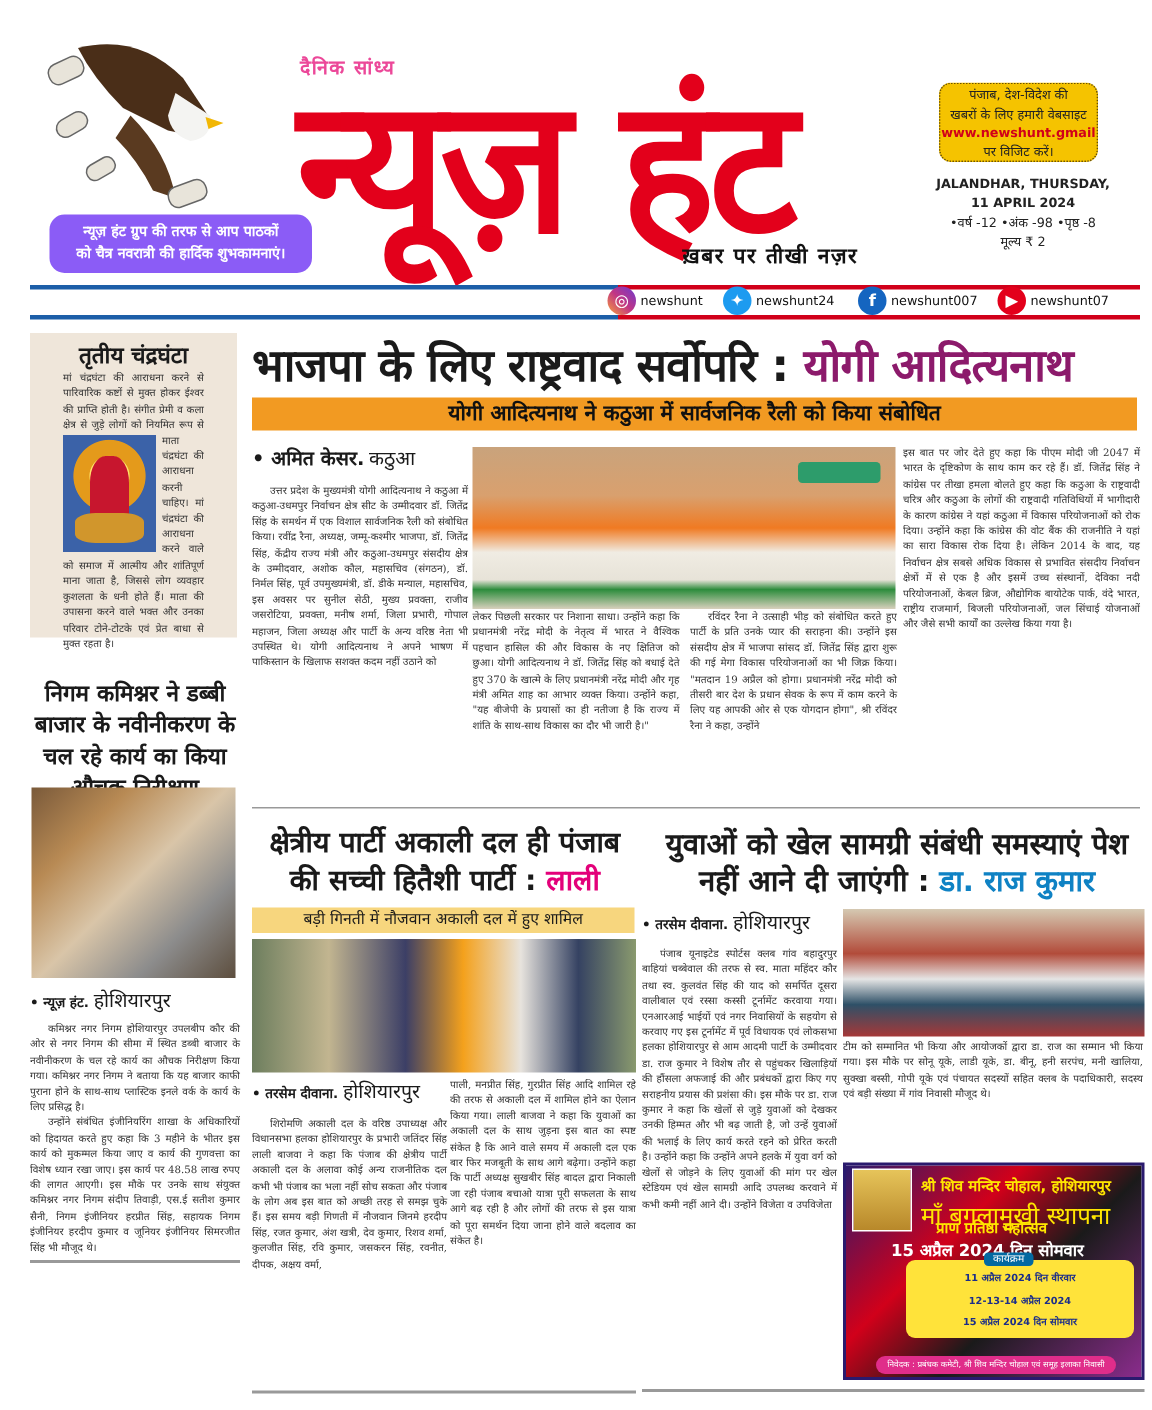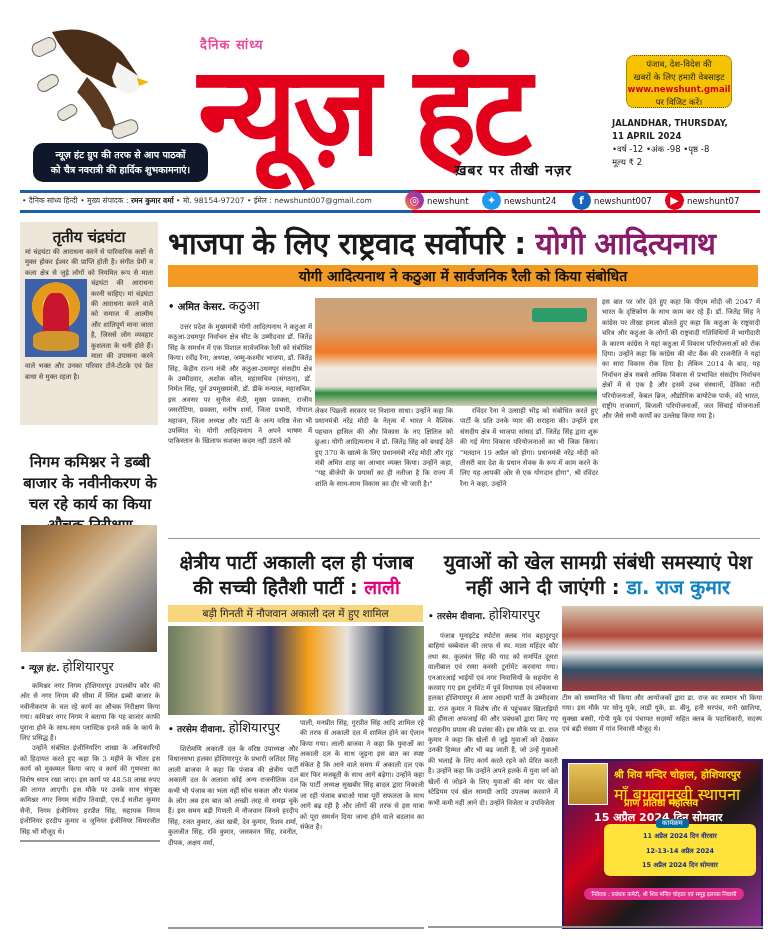--- a/index.html
+++ b/index.html
@@ -1,37 +1,37 @@
 <!DOCTYPE html>
 <html><head>
 <meta charset="utf-8">
 <style>
 *{box-sizing:border-box;margin:0;padding:0}
 body{width:768px;height:940px;background:#fff;font-family:"DejaVu Sans",sans-serif;color:#1a1a1a;position:relative;overflow:hidden}
 .abs{position:absolute}
 
 .eagle{left:22px;top:22px;width:140px;height:120px}
-.greet{left:33px;top:143px;width:175px;height:39px;background:#0f172a;border-radius:10px;color:#fff;font-size:9.5px;line-height:15px;text-align:center;padding-top:4px;font-weight:bold}
+.greet{left:33px;top:143px;width:175px;height:39px;background:#8b5cf6;border-radius:10px;color:#fff;font-size:9.5px;line-height:15px;text-align:center;padding-top:4px;font-weight:bold}
 .small-title{left:200px;top:35px;font-size:13px;font-weight:bold;color:#ec4899;letter-spacing:1px}
 .logo{left:198px;top:52px;width:360px;height:120px;color:#e3001b;font-size:118px;font-weight:900;line-height:118px;font-family:"DejaVu Sans",sans-serif;letter-spacing:-4px;transform:scaleY(1.05);white-space:nowrap}
 .tagline{left:455px;top:160px;font-size:14px;font-weight:bold;color:#111;letter-spacing:1px}
 .webbox{left:626px;top:55px;width:106px;height:53px;background:#f5c300;border:1.5px dotted #6a5000;border-radius:8px;font-size:8.5px;line-height:12.5px;text-align:center;padding-top:2px;color:#222}
 .webbox .url{color:#d1001a;font-weight:bold}
-.dateline{left:612px;top:117px;width:140px;text-align:left;font-size:8.5px;line-height:13px;color:#222}
+.dateline{left:612px;top:117px;width:140px;text-align:center;font-size:8.5px;line-height:13px;color:#222}
 .dateline b{font-weight:bold}
 
 .infobar{left:20px;top:190px;width:740px;height:22px}
 .infobar .topline{position:absolute;left:0;top:0;width:100%;height:3px;background:linear-gradient(to right,#1c5ea8 53%,#d1001a 53%)}
 .infobar .botline{position:absolute;left:0;top:20px;width:100%;height:3px;background:linear-gradient(to right,#1c5ea8 53%,#d1001a 53%)}
 .infobar .meta{position:absolute;left:2px;top:5px;font-size:7.5px;color:#333;white-space:nowrap}
 .infobar .meta b{color:#111}
 .social{position:absolute;top:1px;display:flex;align-items:center;font-size:8.5px;color:#111}
 .social .ic{width:19px;height:19px;border-radius:50%;display:flex;align-items:center;justify-content:center;color:#fff;font-weight:bold;font-size:11px;margin-right:3px}
 
-.leftcol{left:20px;top:222px;width:138px;background:#efe6da;height:203px;padding:4px 5px}
+.leftcol{left:20px;top:222px;width:138px;background:#efe6da;height:203px;padding:4px 22px}
 .leftcol h3{font-size:15px;text-align:center;font-weight:bold;margin-bottom:1px}
 .bodytext{font-family:"DejaVu Serif",serif;font-size:6.8px;line-height:10.4px;color:#333;text-align:justify}
 .goddess{float:left;width:62px;height:78px;margin:1px 4px 1px 0;background:radial-gradient(circle at 50% 35%,#ffe36b 0 22%,#e49a1b 23% 40%,#3b62a8 41% 100%);position:relative}
 .goddess::after{content:"";position:absolute;left:18px;top:14px;width:26px;height:44px;background:#c7162e;border-radius:40% 40% 10% 10%}
 .goddess::before{content:"";position:absolute;left:8px;top:52px;width:46px;height:20px;background:#d1962c;border-radius:30%;z-index:1}
 .h-left2{left:20px;top:452px;width:140px;font-size:15px;font-weight:bold;text-align:center;line-height:21px}
 .img-left2{left:21px;top:525px;width:136px;height:127px;background:linear-gradient(135deg,#7a5a3a 0%,#b88a54 25%,#d9c5a8 50%,#8c8c8c 75%,#5d4e3e 100%)}
 .byline{font-size:9px;font-weight:bold;white-space:nowrap}
 .byline span{font-weight:normal;font-family:"DejaVu Serif",serif;font-size:13px}
 
@@ -43,21 +43,21 @@
 .rally-img .flag{position:absolute;right:10px;top:10px;width:55px;height:14px;background:#2d9c6b;border-radius:3px}
 
 .akali-h{left:168px;top:550px;width:257px;font-size:19px;font-weight:bold;text-align:center;line-height:25px}
 .akali-h .hl{color:#e3007a}
 .akali-sub{left:168px;top:605px;width:255px;height:17px;background:#f7d67e;text-align:center;font-size:10.5px;line-height:17px}
 .akali-img{left:168px;top:626px;width:256px;height:89px;background:linear-gradient(to right,#6d7e5e,#c2b590 20%,#3c3f66 40%,#f4a11c 55%,#e7e3dd 70%,#354262 85%,#8a9a6e)}
 .sports-h{left:428px;top:550px;width:340px;font-size:19.5px;font-weight:bold;text-align:center;line-height:25px}
 .sports-h .hl{color:#0f82c4}
 .sports-img{left:562px;top:606px;width:201px;height:85px;background:linear-gradient(to bottom,#d5c9b2 0%,#b24b3a 35%,#e5e5e5 55%,#2e5067 75%,#a63838 100%)}
 
-.ad{left:562px;top:759px;width:201px;height:170px;background:linear-gradient(135deg,#2a1a6e 0%,#d1001a 35%,#1a1a1a 60%,#8a2c8c 100%);border:2px solid #2a1a6e;color:#fff;font-size:8px;overflow:hidden}
+.ad{left:562px;top:775px;width:201px;height:145px;background:linear-gradient(135deg,#2a1a6e 0%,#d1001a 35%,#1a1a1a 60%,#8a2c8c 100%);border:2px solid #2a1a6e;color:#fff;font-size:8px;overflow:hidden}
 .ad .t1{position:absolute;left:50px;top:6px;font-weight:bold;color:#ffe600;font-size:10px;white-space:nowrap}
 .ad .t2{position:absolute;left:50px;top:22px;font-weight:normal;color:#ffe600;font-size:16px;white-space:nowrap}
 .ad .t3{position:absolute;left:60px;top:34px;font-weight:bold;color:#ffe600;font-size:10px;white-space:nowrap}
 .ad .t4{position:absolute;left:30px;top:48px;font-weight:bold;color:#fff;font-size:11px;white-space:nowrap}
 .ad .prog{position:absolute;left:40px;top:63px;width:152px;height:52px;background:#ffe33a;border-radius:6px;color:#1b2d8a;font-size:6.5px;text-align:center;line-height:8.5px;padding-top:8px}
 .ad .prog .lbl{position:absolute;left:52px;top:-5px;background:#0369a1;color:#fff;font-size:7px;padding:0 6px;border-radius:3px}
 .ad .footer{position:absolute;left:20px;top:127px;width:160px;height:12px;background:#e02d8a;border-radius:6px;font-size:5.5px;line-height:12px;text-align:center}
 .ad .temple{position:absolute;left:4px;top:2px;width:40px;height:42px;background:linear-gradient(#e6c45a,#b8882a);border:1px solid #fff}
 .rule{background:#999;height:2px}
 </style>
@@ -91,23 +91,20 @@
 </div>
 <div class="abs dateline">
   <div><b>JALANDHAR, THURSDAY,</b></div>
   <div><b>11 APRIL 2024</b></div>
   <div>•वर्ष -12  •अंक -98  •पृष्ठ -8</div>
   <div>मूल्य ₹ 2</div>
 </div>
 
 <div class="abs infobar">
   <div class="topline"></div>
-  <div class="meta">
-    <span>• दैनिक सांध्य हिन्दी • मुख्य संपादक : </span><b>रमन कुमार वर्मा</b><span> • मो. 98154-97207 • ईमेल : newshunt007@gmail.com</span>
-  </div>
   <div class="social" style="left:385px">
     <span class="ic" style="background:linear-gradient(45deg,#f9a13a,#c13584,#6b3bd1)">◎</span>
     <span>newshunt</span>
   </div>
   <div class="social" style="left:462px">
     <span class="ic" style="background:#1d9bf0">✦</span>
     <span>newshunt24</span>
   </div>
   <div class="social" style="left:552px">
     <span class="ic" style="background:#1565c0">f</span>
@@ -138,21 +135,21 @@
   <div class="bodytext" style="text-indent:12px">उन्होंने संबंधित इंजीनियरिंग शाखा के अधिकारियों को हिदायत करते हुए कहा कि 3 महीने के भीतर इस कार्य को मुकम्मल किया जाए व कार्य की गुणवत्ता का विशेष ध्यान रखा जाए। इस कार्य पर 48.58 लाख रुपए की लागत आएगी। इस मौके पर उनके साथ संयुक्त कमिश्नर नगर निगम संदीप तिवाड़ी, एस.ई सतीश कुमार सैनी, निगम इंजीनियर हरप्रीत सिंह, सहायक निगम इंजीनियर हरदीप कुमार व जूनियर इंजीनियर सिमरजीत सिंह भी मौजूद थे।</div>
   <div class="rule" style="margin-top:3px"></div>
 </div>
 
 <div class="abs lead-h">
   <span>भाजपा के लिए राष्ट्रवाद सर्वोपरि : </span><span class="hl">योगी आदित्यनाथ</span>
 </div>
 <div class="abs lead-sub">योगी आदित्यनाथ ने कठुआ में सार्वजनिक रैली को किया संबोधित</div>
 
 <div class="abs col" style="left:168px;top:296px;width:144px">
-  <div class="byline"><span style="font-family:'DejaVu Sans',sans-serif;font-weight:bold;font-size:10px">• अमित केसर.</span> <span>कठुआ</span></div>
+  <div class="byline"><span style="font-family:'DejaVu Sans',sans-serif;font-weight:bold;font-size:13px">• अमित केसर.</span> <span>कठुआ</span></div>
   <div class="bodytext" style="margin-top:8px;text-indent:12px">उत्तर प्रदेश के मुख्यमंत्री योगी आदित्यनाथ ने कठुआ में कठुआ-उधमपुर निर्वाचन क्षेत्र सीट के उम्मीदवार डॉ. जितेंद्र सिंह के समर्थन में एक विशाल सार्वजनिक रैली को संबोधित किया। रवींद्र रैना, अध्यक्ष, जम्मू-कश्मीर भाजपा, डॉ. जितेंद्र सिंह, केंद्रीय राज्य मंत्री और कठुआ-उधमपुर संसदीय क्षेत्र के उम्मीदवार, अशोक कौल, महासचिव (संगठन), डॉ. निर्मल सिंह, पूर्व उपमुख्यमंत्री, डॉ. डीके मन्याल, महासचिव, इस अवसर पर सुनील सेठी, मुख्य प्रवक्ता, राजीव जसरोटिया, प्रवक्ता, मनीष शर्मा, जिला प्रभारी, गोपाल महाजन, जिला अध्यक्ष और पार्टी के अन्य वरिष्ठ नेता भी उपस्थित थे। योगी आदित्यनाथ ने अपने भाषण में पाकिस्तान के खिलाफ सशक्त कदम नहीं उठाने को</div>
 </div>
 
 <div class="abs rally-img">
   <div class="flag"></div>
 </div>
 
 <div class="abs col" style="left:315px;top:406px;width:138px">
   <div class="bodytext">लेकर पिछली सरकार पर निशाना साधा। उन्होंने कहा कि प्रधानमंत्री नरेंद्र मोदी के नेतृत्व में भारत ने वैश्विक पहचान हासिल की और विकास के नए क्षितिज को छुआ। योगी आदित्यनाथ ने डॉ. जितेंद्र सिंह को बधाई देते हुए 370 के खात्मे के लिए प्रधानमंत्री नरेंद्र मोदी और गृह मंत्री अमित शाह का आभार व्यक्त किया। उन्होंने कहा, "यह बीजेपी के प्रयासों का ही नतीजा है कि राज्य में शांति के साथ-साथ विकास का दौर भी जारी है।"</div>
 </div>

